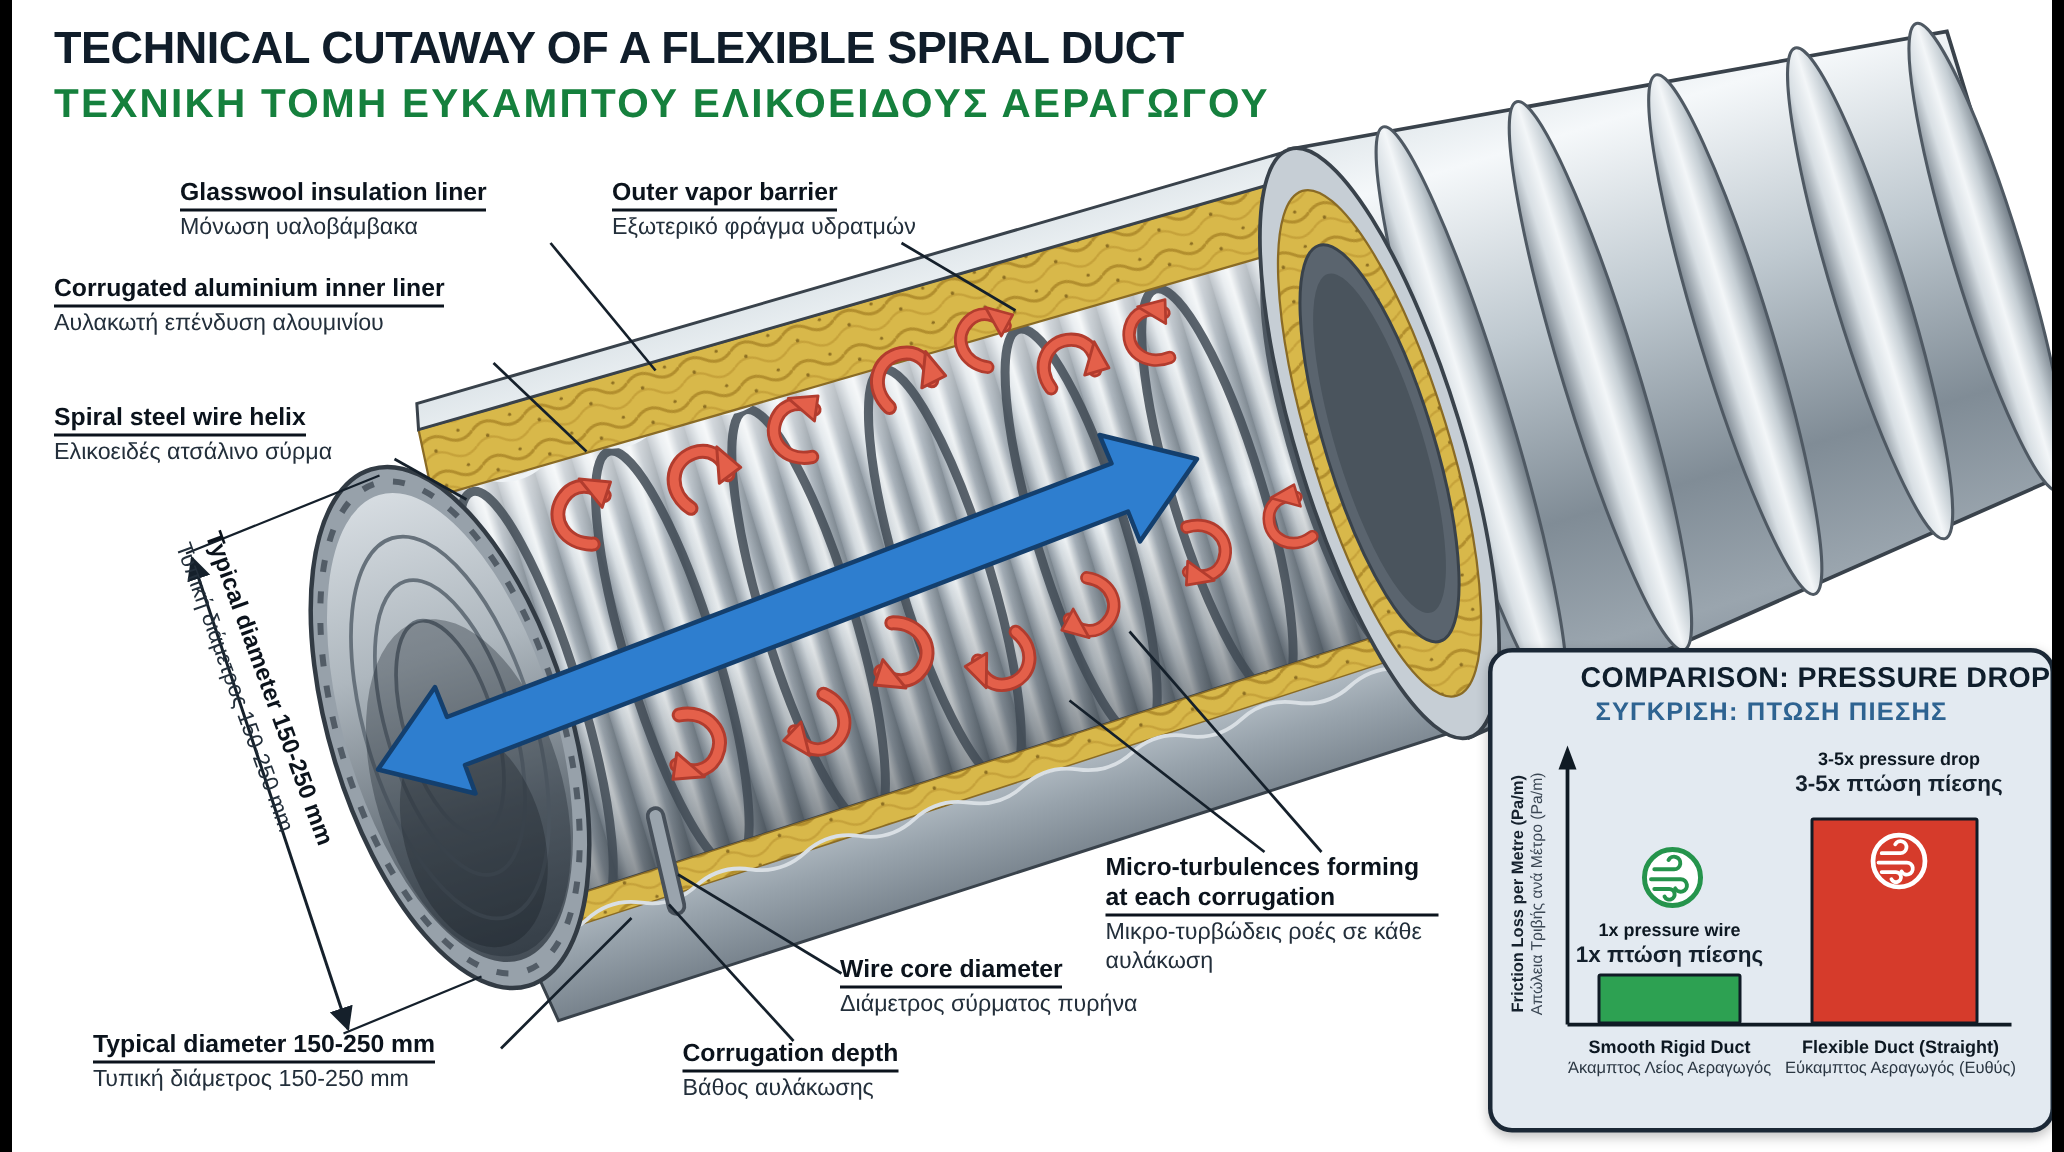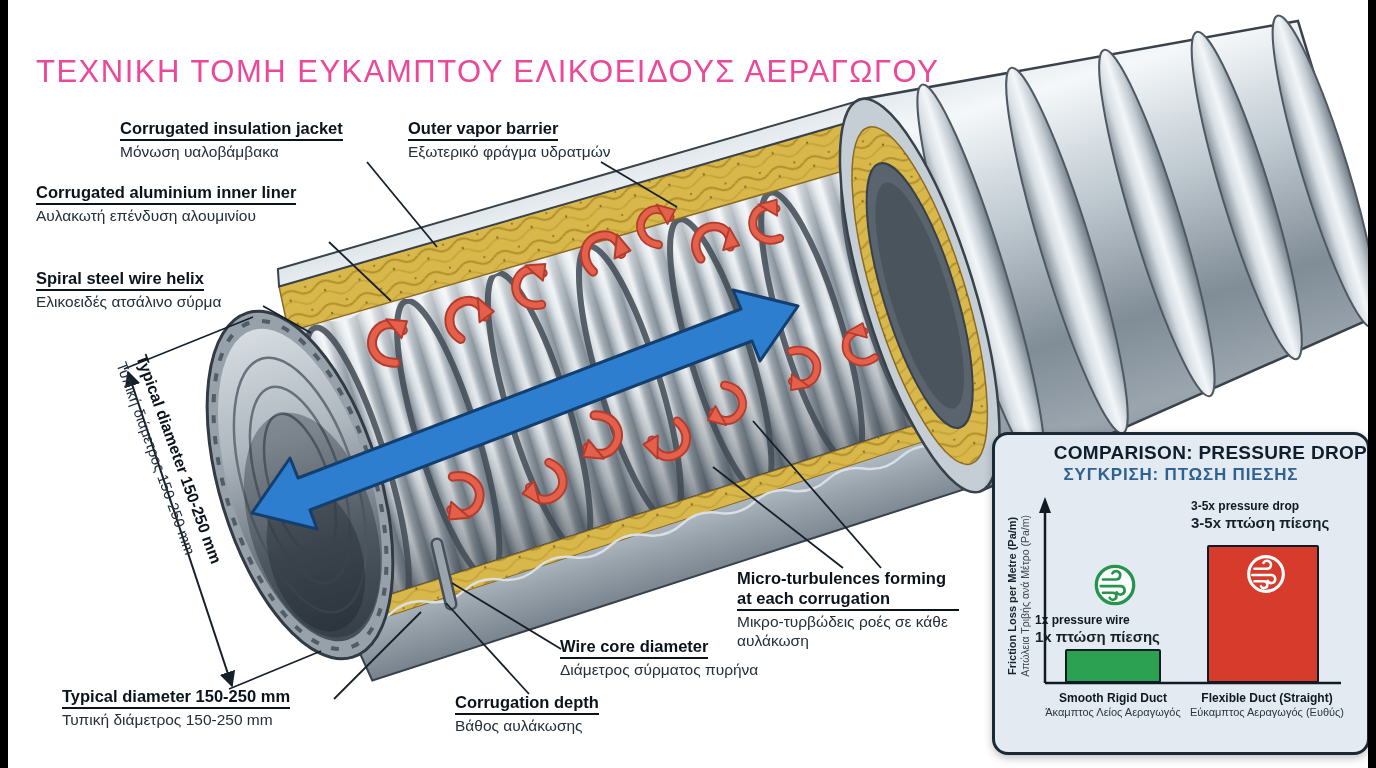--- a/index.html
+++ b/index.html
@@ -2,40 +2,40 @@
 <html><head>
 <meta charset="utf-8">
 <style>
   *{box-sizing:border-box;margin:0;padding:0}
   html,body{width:1376px;height:768px;background:#fff;font-family:"Liberation Sans",sans-serif;overflow:hidden}
   .stage{position:relative;width:1376px;height:768px;background:#fff;overflow:hidden}
   .art{position:absolute;left:0;top:0;width:1376px;height:768px;z-index:1}
   .edge{position:absolute;top:0;bottom:0;width:8px;background:#000;z-index:60}
   .edge.left{left:0}.edge.right{right:0}
   .page-title{position:absolute;left:36px;top:16px;font-size:30px;font-weight:800;color:#101d2a;letter-spacing:-0.3px;z-index:10;white-space:nowrap}
-  .page-subtitle{position:absolute;left:36px;top:54px;font-size:31px;font-weight:400;color:#ec4899;letter-spacing:1.5px;z-index:10;white-space:nowrap}
+  .page-subtitle{position:absolute;left:36px;top:54px;font-size:27px;font-weight:700;color:#15803d;letter-spacing:1.5px;z-index:10;white-space:nowrap}
   .callout{position:absolute;z-index:12;line-height:1.22}
   .callout .en{display:inline-block;font-size:16.5px;font-weight:700;color:#0b131c;border-bottom:2px solid #0b131c;padding-bottom:1px;margin-bottom:2px}
   .callout .el{font-size:15.5px;font-weight:400;color:#232f3b}
   .callout.noline .en{border-bottom:none;padding-bottom:0}
   .callout.rotated{transform:rotate(70deg);transform-origin:0 0;white-space:nowrap}
   .callout.rotated .en{font-size:16px}
   .callout.rotated .el{font-size:15px}
   
   .panel{position:absolute;left:992px;top:432px;width:378px;height:323px;background:#e3eaf1;border:3px solid #1b2836;border-radius:16px;z-index:20;box-shadow:0 3px 8px rgba(0,0,0,.25)}
   .panel .cmp-title{position:absolute;left:0;right:0;top:7px;text-align:right;font-size:19px;font-weight:800;color:#0f1e2c;letter-spacing:.3px}
   .panel .cmp-sub{position:absolute;left:0;right:0;top:30px;text-align:center;font-size:17px;font-weight:700;color:#2e6391;letter-spacing:.8px}
   .panel .axis-svg{position:absolute;left:0;top:0;width:372px;height:317px}
   .panel .yaxis{position:absolute;left:-76px;top:148px;width:200px;text-align:center;transform:rotate(-90deg);line-height:1.2}
   .panel .yaxis .en{font-size:11px;font-weight:700;color:#15212d}
   .panel .yaxis .el{font-size:10.5px;font-weight:400;color:#3a4653}
   .panel .bar{position:absolute;bottom:69px;border:2px solid #101b26;border-radius:2px}
   .panel .bar.green{left:70px;width:96px}
   .panel .bar.red{left:212px;width:112px}
-  .panel .ann{position:absolute;line-height:1.25}
+  .panel .ann{position:absolute;text-align:center;line-height:1.25}
   .panel .ann .l1{font-size:12px;font-weight:700;color:#0d1822}
   .panel .ann .l2{font-size:15px;font-weight:700;color:#14202c}
   .panel .ann.green-ann{left:40px;width:156px;top:178px}
   .panel .ann.red-ann{left:196px;width:150px;top:64px}
   .panel .icon{position:absolute}
   .panel .icon.green-ic{left:98px;top:128px}
   .panel .icon.red-ic{left:250px;top:118px}
   .panel .cat{position:absolute;top:256px;text-align:center;line-height:1.22}
   .panel .cat .l1{font-size:12px;font-weight:700;color:#0d1822}
   .panel .cat .l2{font-size:11px;font-weight:400;color:#2a3642}
@@ -193,24 +193,25 @@
       <line x1="334" y1="699" x2="421" y2="612"></line>
     </g>
 
     <g stroke="#15202b" stroke-width="2">
       <line x1="128" y1="372" x2="232" y2="686" marker-start="url(#dim)" marker-end="url(#dim)"></line>
       <line x1="124" y1="369" x2="253" y2="317" stroke-width="1.5"></line>
       <line x1="229" y1="689" x2="321" y2="651" stroke-width="1.5"></line>
     </g>
   </svg>
 
+  <h1 class="page-title">TECHNICAL CUTAWAY OF A FLEXIBLE SPIRAL DUCT</h1>
   <h2 class="page-subtitle">ΤΕΧΝΙΚΗ ΤΟΜΗ ΕΥΚΑΜΠΤΟΥ ΕΛΙΚΟΕΙΔΟΥΣ ΑΕΡΑΓΩΓΟΥ</h2>
 
   <div class="callout" style="left:120px;top:118px">
-    <div class="en">Corrugated insulation jacket</div>
+    <div class="en">Glasswool insulation liner</div>
     <div class="el">Μόνωση υαλοβάμβακα</div>
   </div>
   <div class="callout" style="left:408px;top:118px">
     <div class="en">Outer vapor barrier</div>
     <div class="el">Εξωτερικό φράγμα υδρατμών</div>
   </div>
   <div class="callout" style="left:36px;top:182px">
     <div class="en">Corrugated aluminium inner liner</div>
     <div class="el">Αυλακωτή επένδυση αλουμινίου</div>
   </div>

